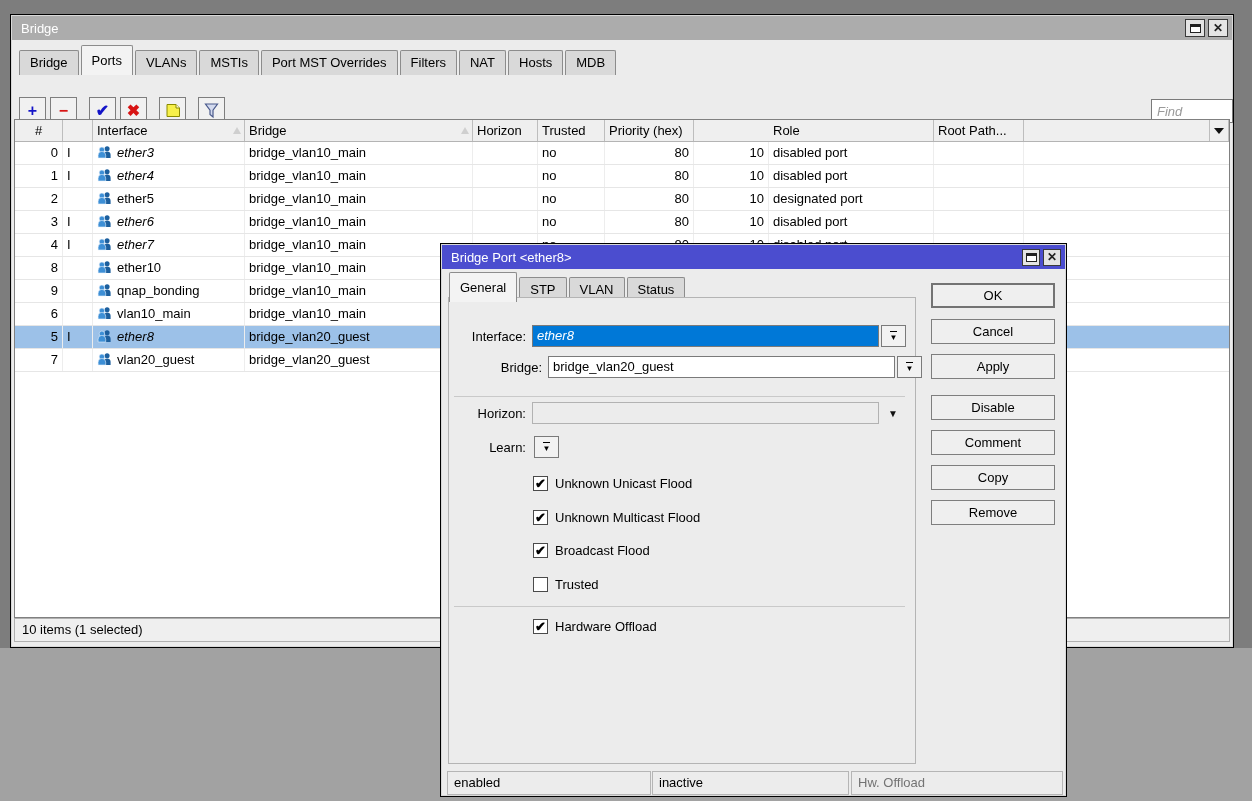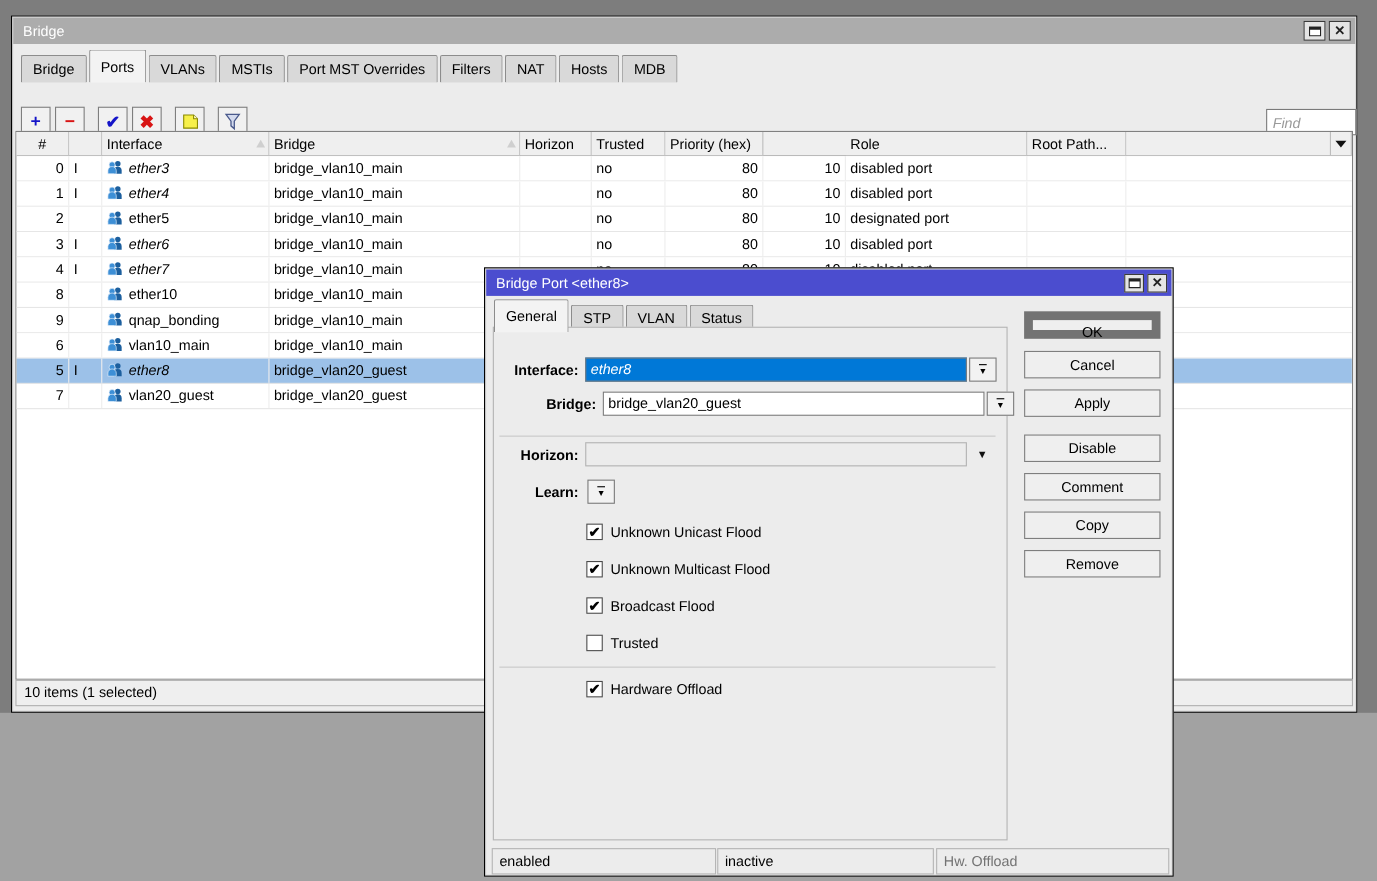--- a/index.html
+++ b/index.html
@@ -53,36 +53,36 @@
   .td .ifname.italic { font-style:italic; }
   .td svg { vertical-align:-2px; margin-right:5px; }
   .win-status { position:absolute; left:3px; right:3px; top:603px; height:24px; background:#efefef;
                 border:1px solid #b0b0b0; line-height:22px; padding-left:7px; }
 
   
   #dialog { left:440px; top:243px; width:627px; height:554px; z-index:10; }
   #dlg-tabs { left:8px; top:28px; }
   .panel { position:absolute; left:7px; top:53px; width:468px; height:467px; border:1px solid #b4b4b4; background:#ececec; }
   .frow { position:absolute; height:22px; display:flex; align-items:center; }
-  .flabel { width:78px; text-align:right; padding-right:6px; flex:0 0 auto;font-weight:bold; }
+  .flabel { width:78px; text-align:right; padding-right:6px; flex:0 0 auto; }
   .field { width:347px; height:22px; border:1px solid #7a7a7a; background:#fff; line-height:20px; padding:0 4px;
            white-space:nowrap; overflow:hidden; }
   .field.sel { background:#0078d7; color:#fff; font-style:italic; }
   .field.disabled { background:#ececec; border-color:#b2b2b2; }
   .dd-btn { width:25px; height:22px; border:1px solid #7a7a7a; background:#f2f2f2; margin-left:2px;
             display:flex; align-items:center; justify-content:center; }
   .dd-glyph { font-size:8px; line-height:1; border-top:1px solid #000; padding-top:2px; }
   .plain-arrow { margin-left:9px; font-size:10px; color:#111; }
   .sep { position:absolute; left:5px; right:10px; height:1px; background:#c9c9c9; }
   .cbrow { position:absolute; left:84px; height:20px; display:flex; align-items:center; }
   .cb { width:15px; height:15px; border:1px solid #4a4a4a; background:#fff; margin-right:7px;
         display:flex; align-items:center; justify-content:center; font-size:13px; font-weight:bold; line-height:1; }
   .btncol-btn { position:absolute; left:490px; width:124px; height:25px; background:#efefef; border:1px solid #7e7e7e;
                 text-align:center; line-height:23px; }
-  .btncol-btn.default { border:8px solid #737373; line-height:21px; }
+  .btncol-btn.default { border:2px solid #737373; line-height:21px; }
   .dlg-status-cell { position:absolute; top:527px; height:24px; background:#ececec; border:1px solid #b5b5b5;
                      line-height:22px; padding-left:6px; white-space:nowrap; overflow:hidden; }
   .dlg-status-cell.muted { color:#737373; }
 </style>
 </head>
 <body>
 
 <div id="stage">
   <div id="desktop-lower"></div>
 

